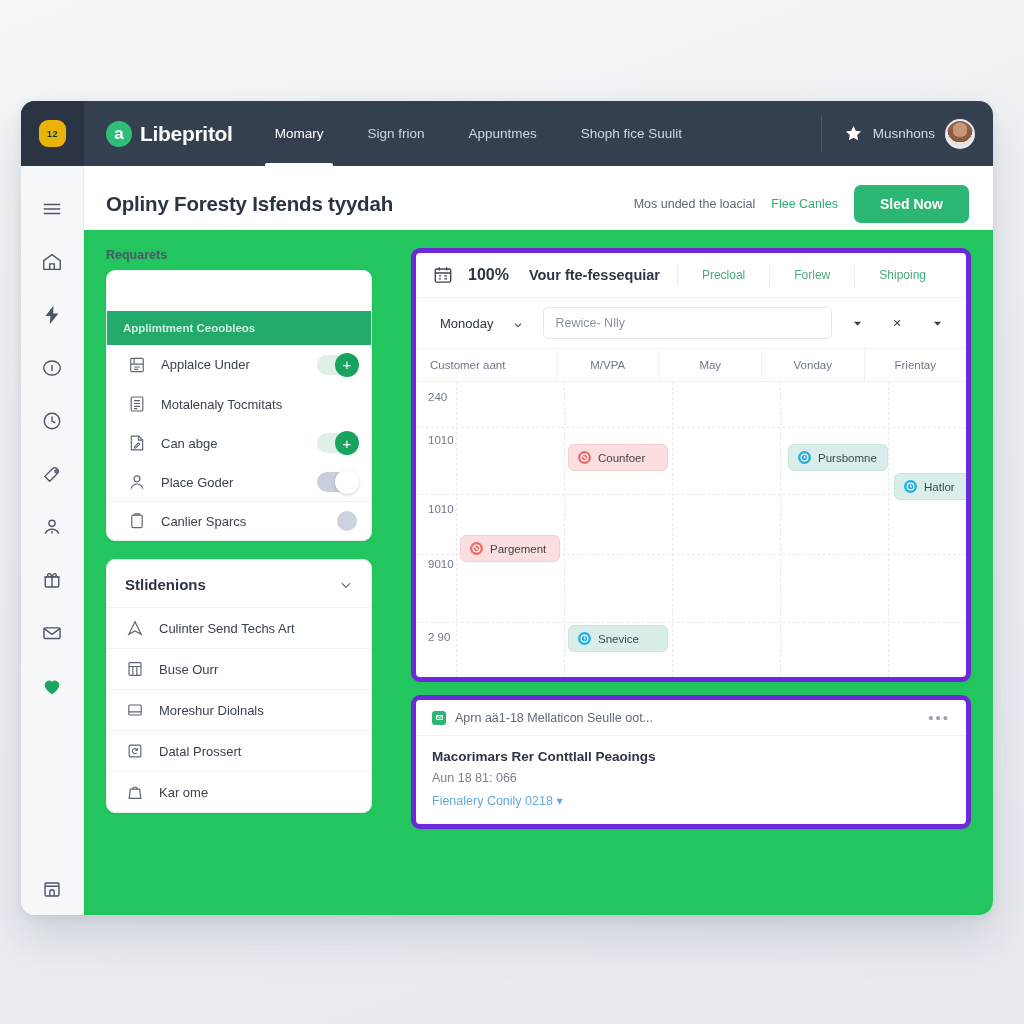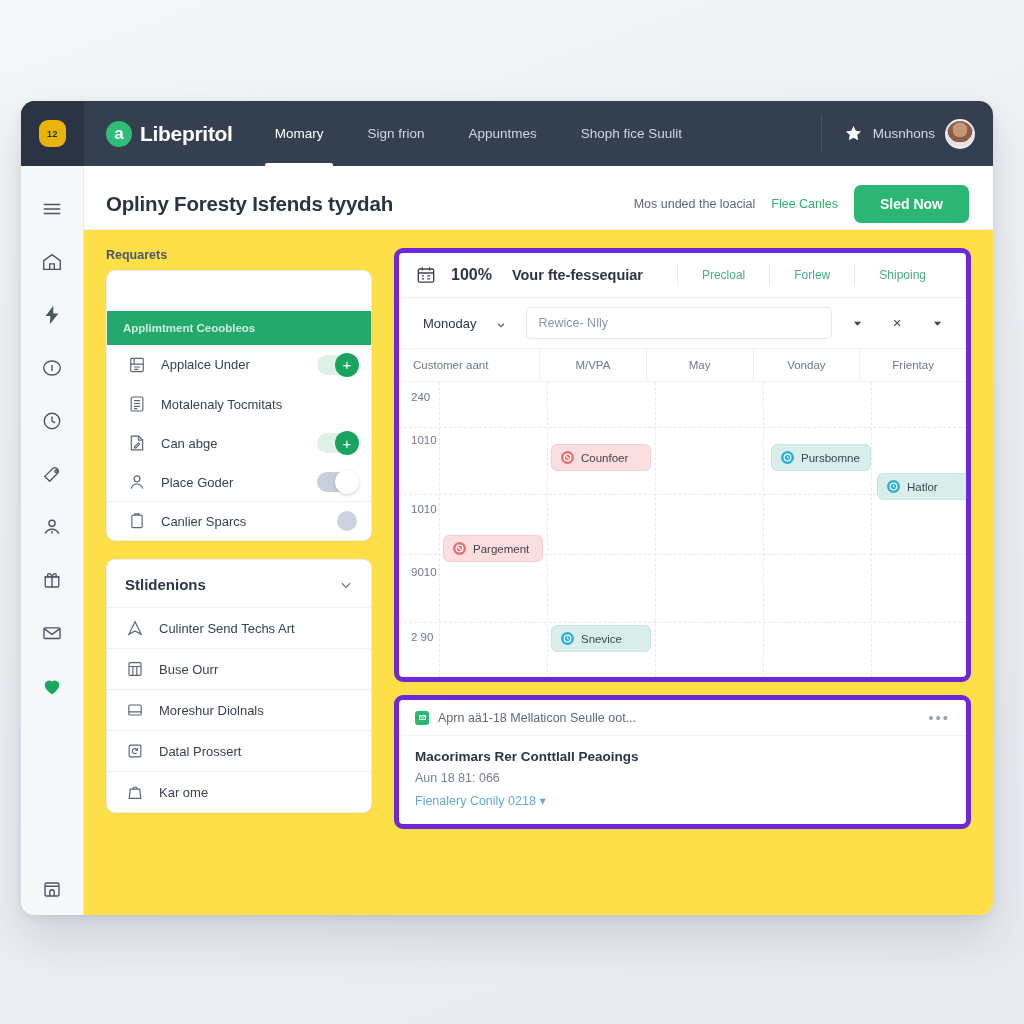--- a/index.html
+++ b/index.html
@@ -118,22 +118,22 @@
   .pagehead-right { margin-left: auto; display: flex; align-items: center; gap: 16px; }
   .pagehead-note { font-size: 12.5px; color: #5d6779; }
   .pagehead-link { font-size: 12.5px; color: #2fae72; }
   .btn-primary {
     background: #2bb673; color: #fff;
     font-size: 14px; font-weight: bold;
     padding: 11px 26px; border: none; border-radius: 7px;
     white-space: nowrap;
   }
 
-  .panes { flex: 1; display: flex; gap: 22px; padding: 18px 22px 0 22px;
-           background: #fde047; min-height: 0; }
+  .panes { flex: 1; display: flex; gap: 39px; padding: 18px 22px 0 22px;
+           background: #22c55e; min-height: 0; }
 
   
   .leftcol { width: 266px; flex: 0 0 266px; display: flex; flex-direction: column; gap: 18px; }
   .sec-label { font-size: 12.5px; font-weight: bold; color: #4d5768; margin-bottom: 8px; }
 
   .card {
     background: #fff; border: 1px solid #e9edf2; border-radius: 9px;
     box-shadow: 0 1px 2px rgba(40,50,70,.04);
     overflow: hidden;
   }
@@ -576,21 +576,21 @@
                   <div class="cal-vline" style="left:472px"></div>
 
                   <div class="cal-hline" style="top:45px"></div>
                   <div class="cal-hline" style="top:112px"></div>
                   <div class="cal-hline" style="top:172px"></div>
                   <div class="cal-hline" style="top:240px"></div>
 
                   <div class="cal-axis" style="top:9px">240</div>
                   <div class="cal-axis" style="top:52px">1010</div>
                   <div class="cal-axis" style="top:121px">1010</div>
-                  <div class="cal-axis" style="top:184px">9010</div>
+                  <div class="cal-axis" style="top:176px">9010</div>
                   <div class="cal-axis" style="top:249px">2 90</div>
 
                   <div class="chip red" style="left:152px; top:62px; width:100px;">
                     <span class="bullet">
                         <svg viewBox="0 0 24 24" fill="none" stroke="currentColor" stroke-width="3.5">
                           <circle cx="12" cy="12" r="9"></circle>
                           <path d="M8 8l8 8"></path>
                         </svg>
                       </span>
                     <span>Counfoer</span>

